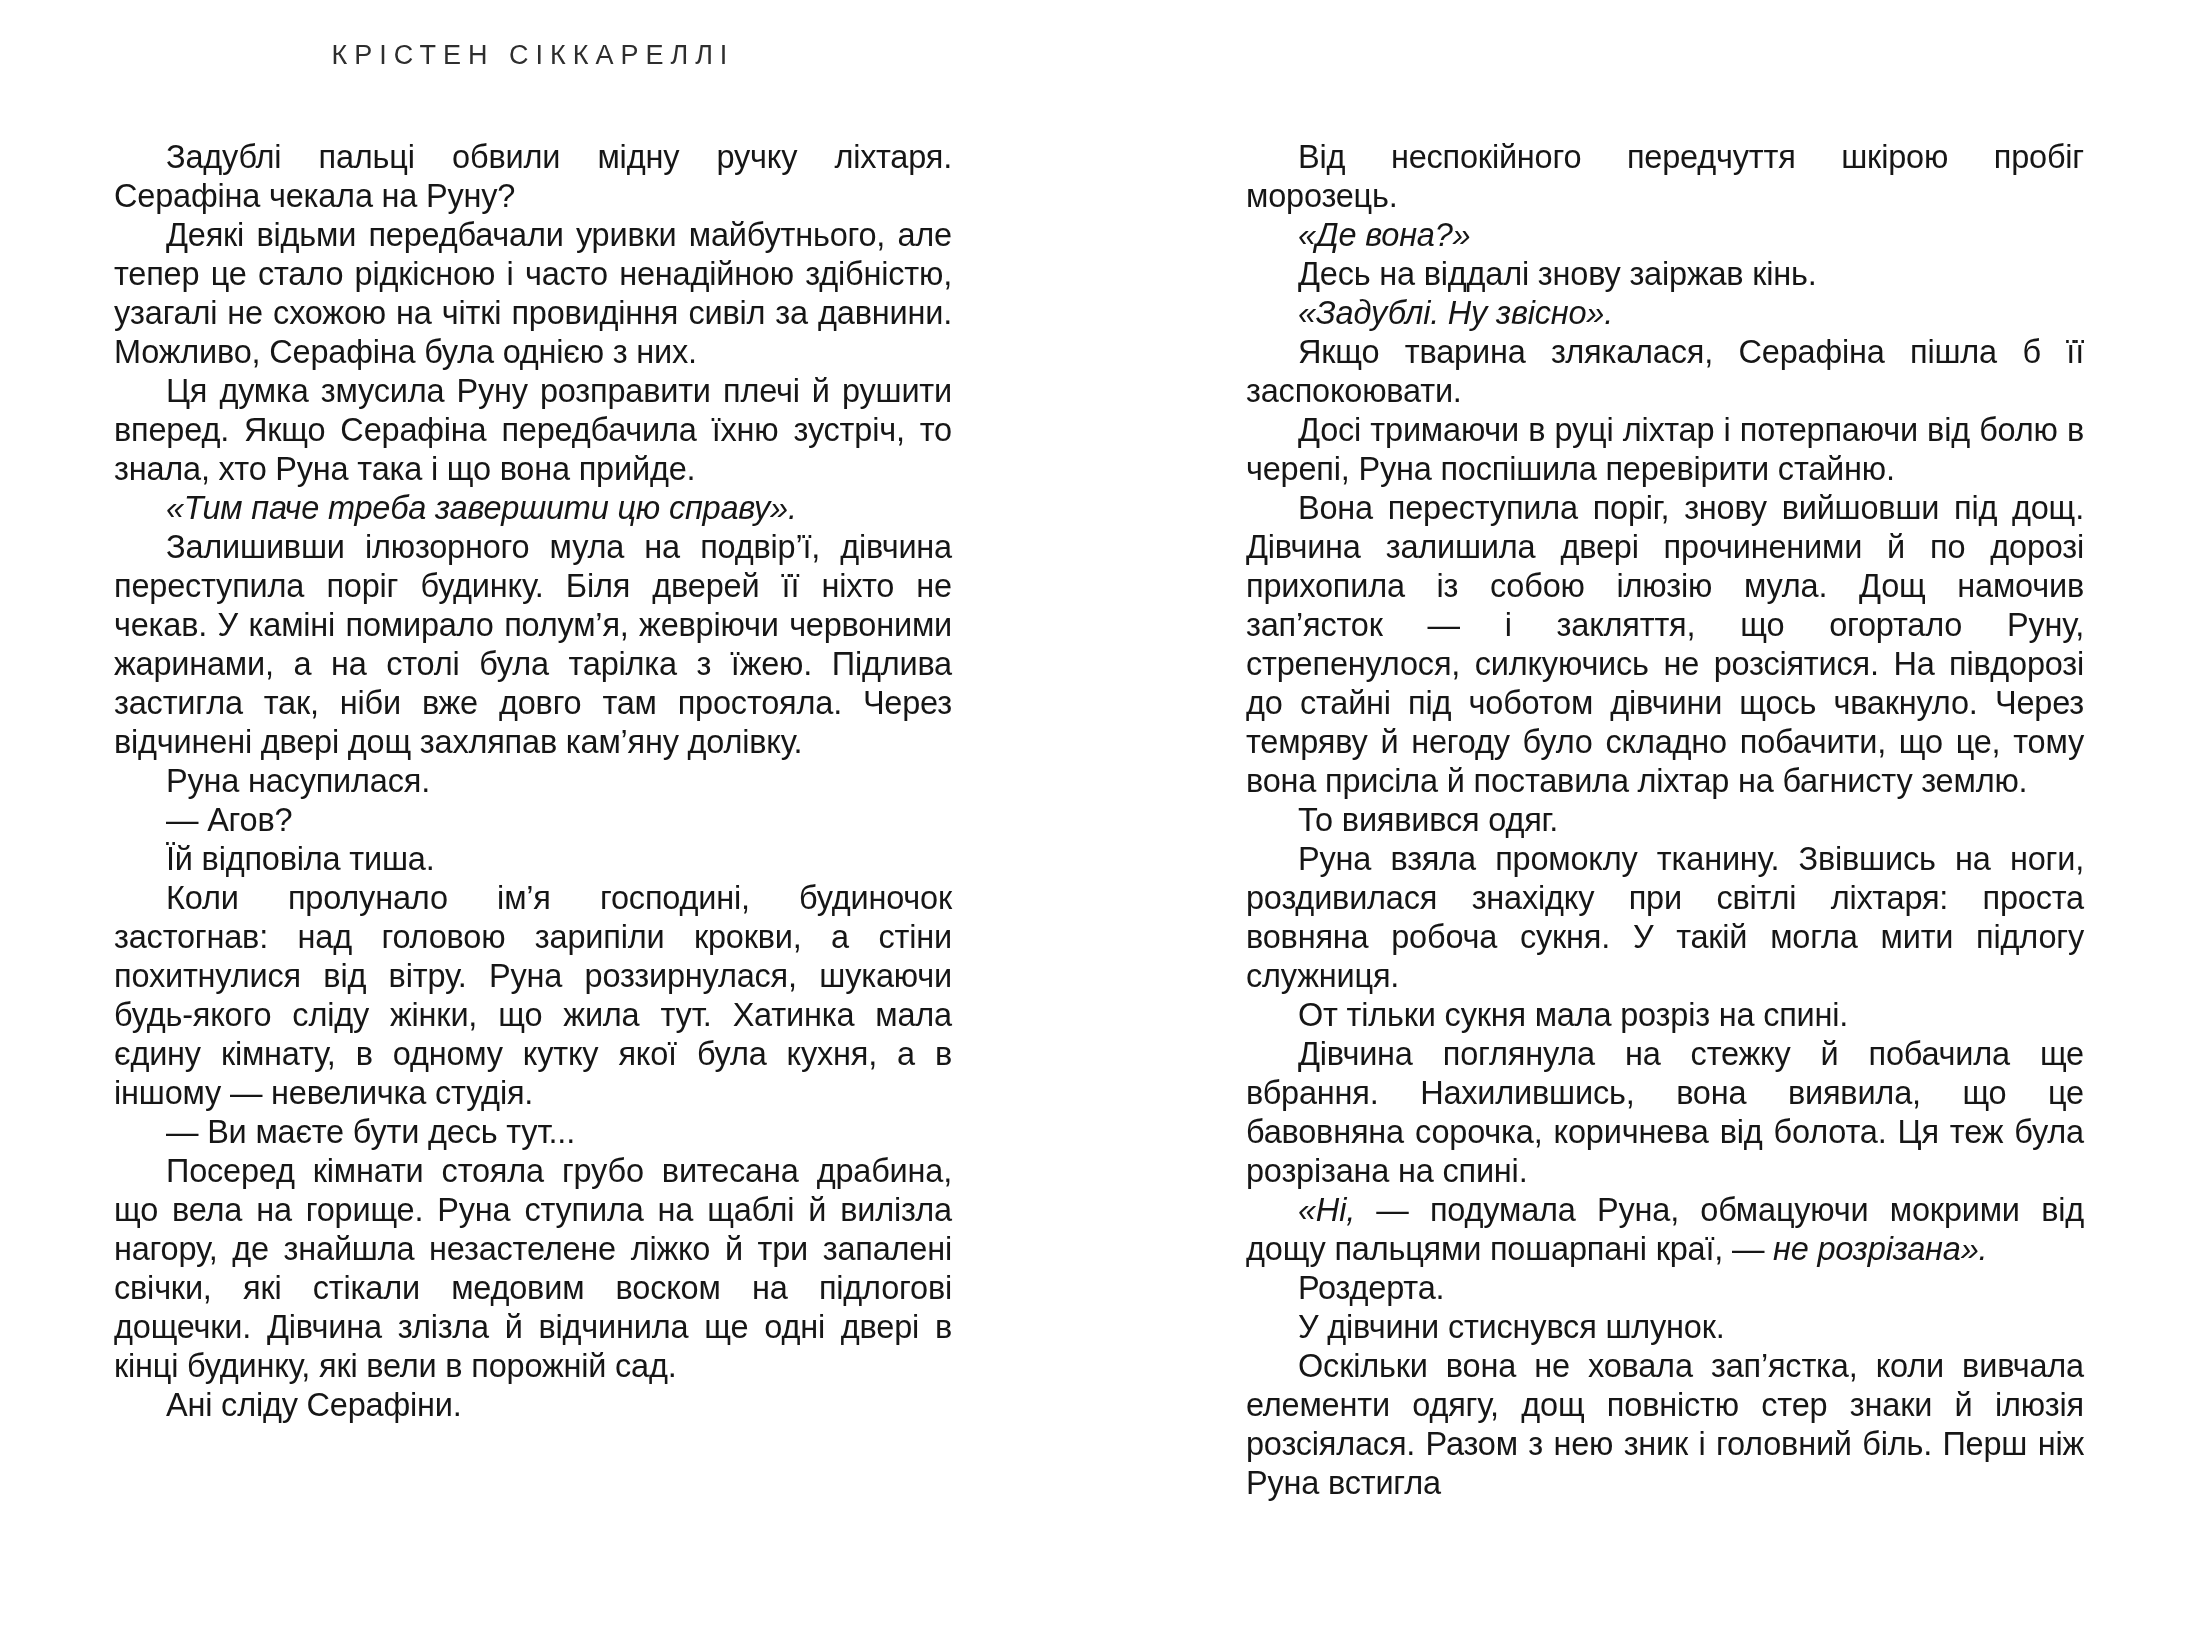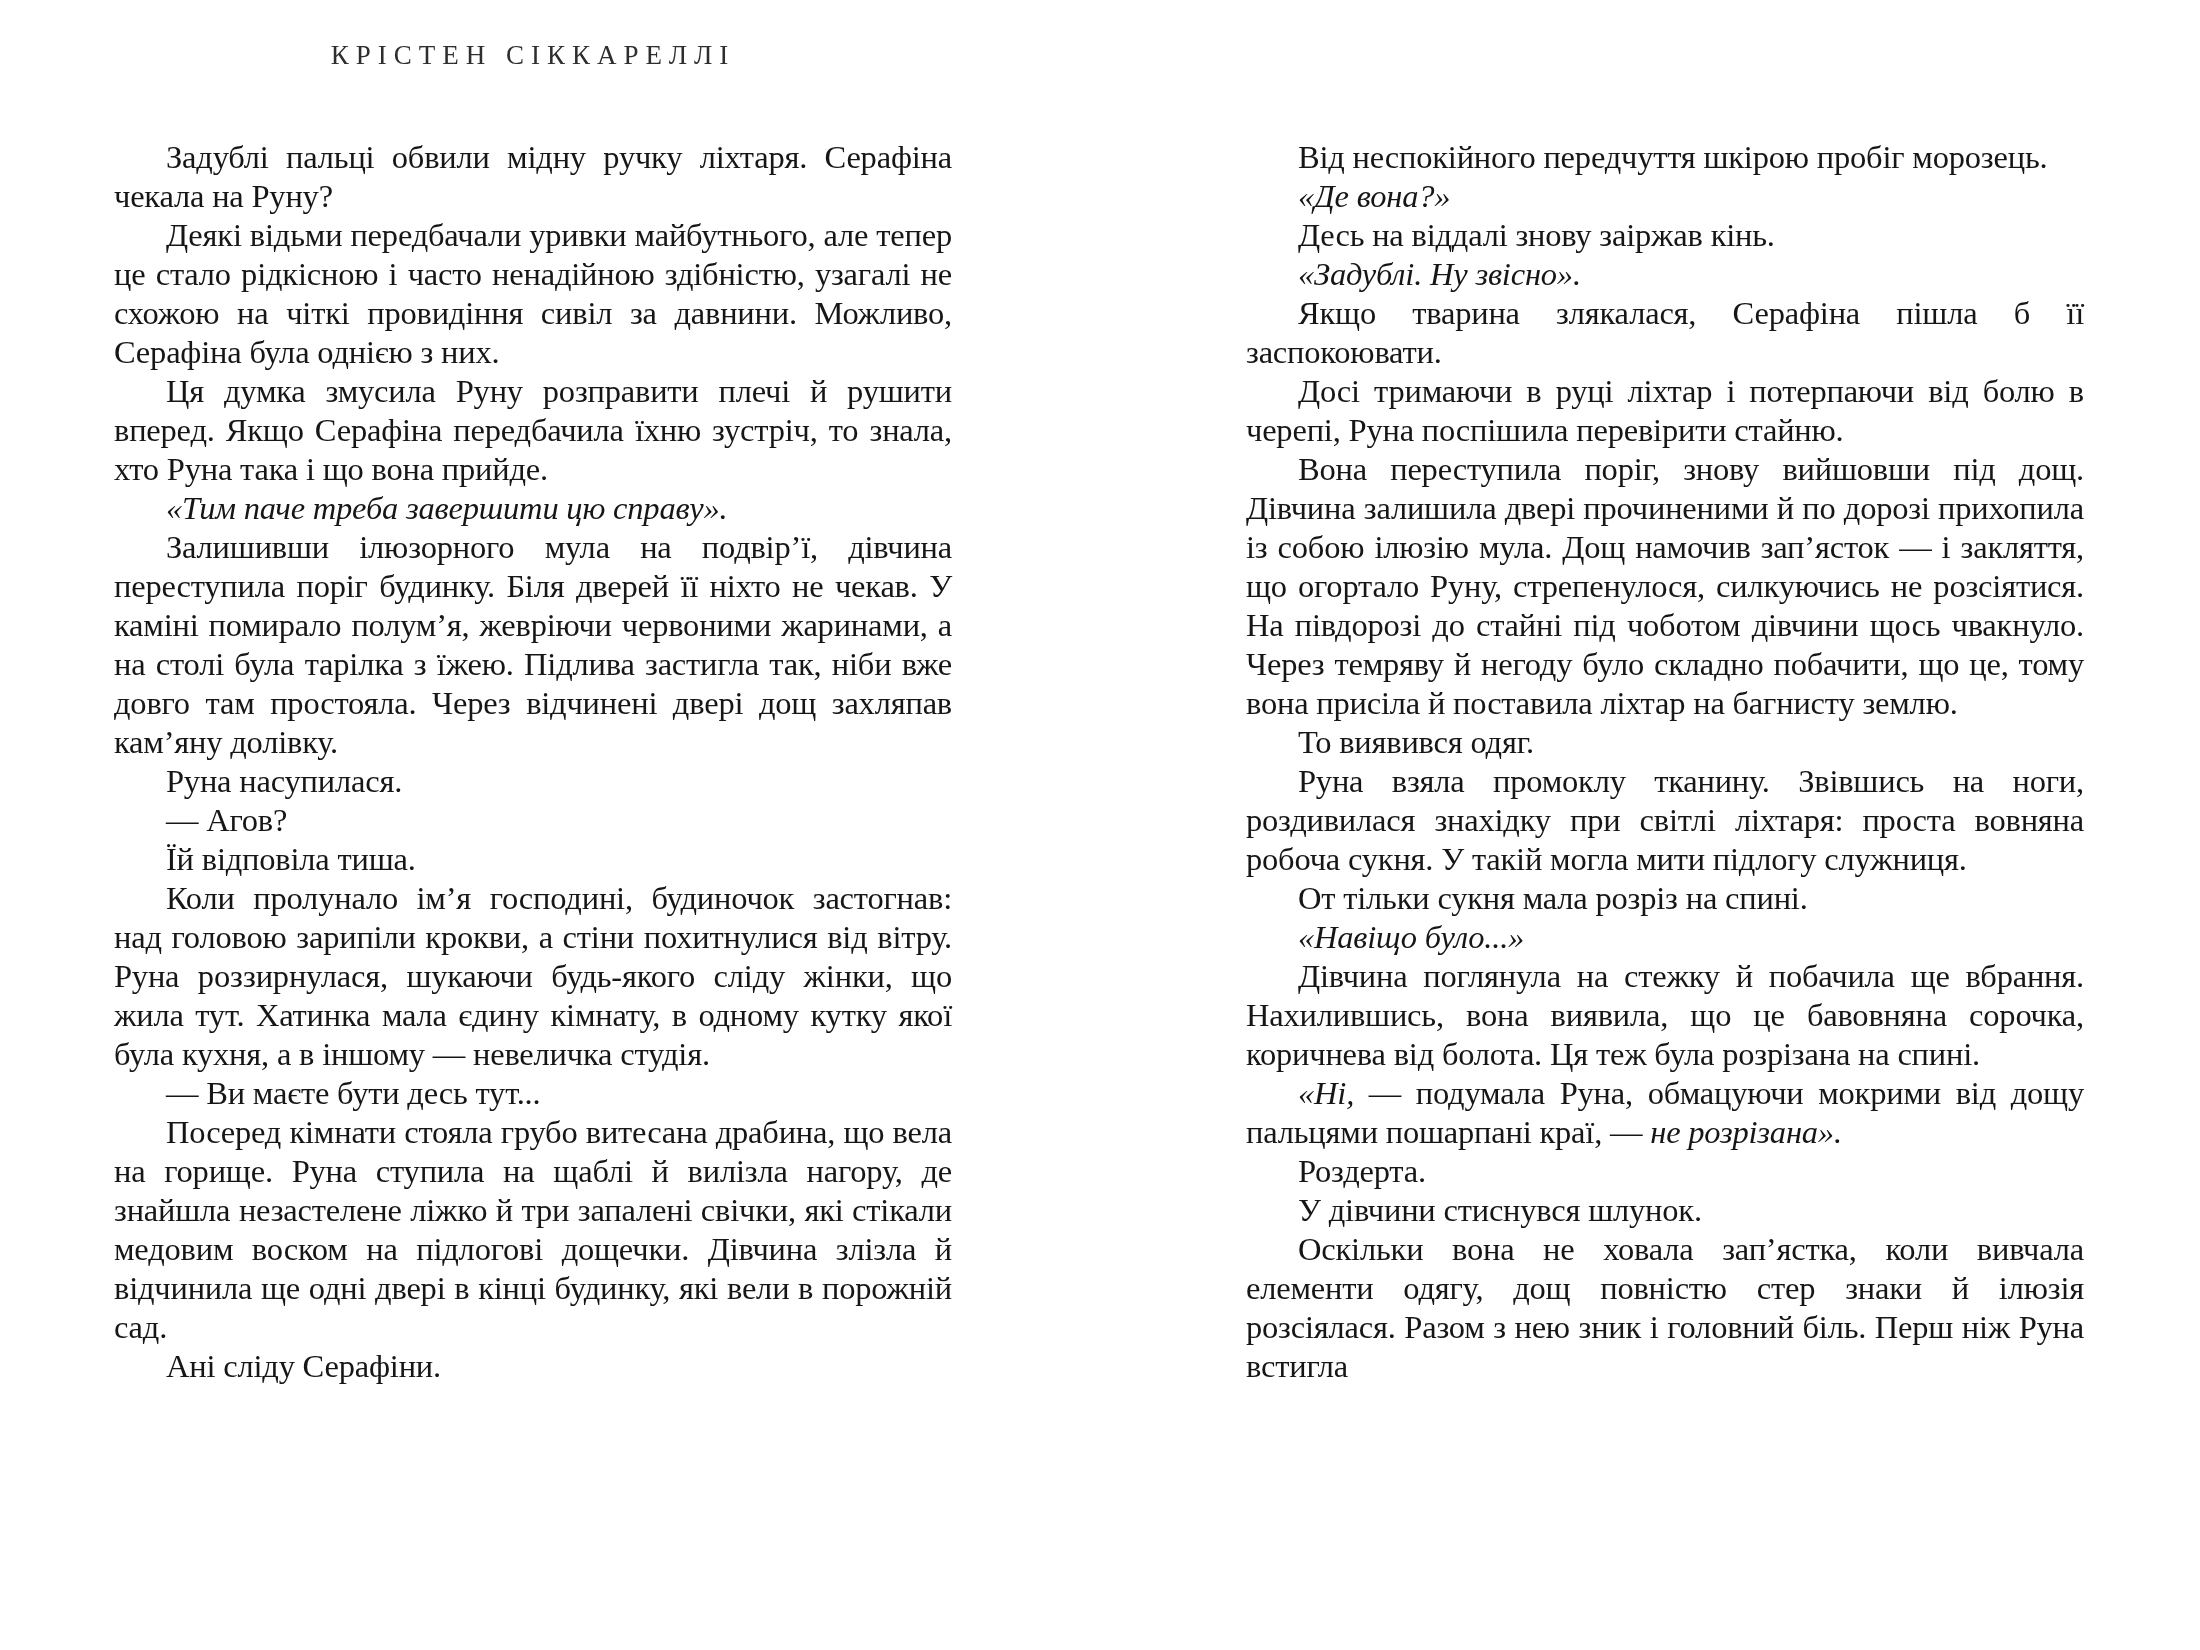--- a/index.html
+++ b/index.html
@@ -5,21 +5,21 @@
   html, body {
     margin: 0;
     padding: 0;
     background: #ffffff;
   }
   .spread {
     position: relative;
     width: 2200px;
     height: 1510px;
     background: #ffffff;
-    font-family: Liberation Serif, serif;
+    font-family: Liberation Sans, sans-serif;
     color: #161616;
     overflow: hidden;
   }
   .page {
     position: absolute;
     top: 0;
     bottom: 0;
   }
   .page.left  { left: 114px;  width: 838px; }
   .page.right { left: 1246px; width: 838px; }
@@ -104,21 +104,20 @@
         <p><span>Від неспокійного передчуття шкірою пробіг морозець.</span></p>
         <p><em>«Де вона?»</em></p>
         <p><span>Десь на віддалі знову заіржав кінь.</span></p>
         <p><em>«Задублі. Ну звісно».</em></p>
         <p><span>Якщо тварина злякалася, Серафіна пішла б її заспокоювати.</span></p>
         <p><span>Досі тримаючи в руці ліхтар і потерпаючи від болю в черепі, Руна поспішила перевірити стайню.</span></p>
         <p><span>Вона переступила поріг, знову вийшовши під дощ. Дівчина залишила двері прочиненими й по дорозі прихопила із собою ілюзію мула. Дощ намочив зап’ясток — і закляття, що огортало Руну, стрепенулося, силкуючись не розсіятися. На півдорозі до стайні під чоботом дівчини щось чвакнуло. Через темряву й негоду було складно побачити, що це, тому вона присіла й поставила ліхтар на багнисту землю.</span></p>
         <p><span>То виявився одяг.</span></p>
         <p><span>Руна взяла промоклу тканину. Звівшись на ноги, роздивилася знахідку при світлі ліхтаря: проста вовняна робоча сукня. У такій могла мити підлогу служниця.</span></p>
         <p><span>От тільки сукня мала розріз на спині.</span></p>
-        <p><em>«Навіщо було...»</em></p>
         <p><span>Дівчина поглянула на стежку й побачила ще вбрання. Нахилившись, вона виявила, що це бавовняна сорочка, коричнева від болота. Ця теж була розрізана на спині.</span></p>
         <p><em>«Ні,</em><span> — подумала Руна, обмацуючи мокрими від дощу пальцями пошарпані краї, — </span><em>не розрізана».</em></p>
         <p><span>Роздерта.</span></p>
         <p><span>У дівчини стиснувся шлунок.</span></p>
         <p><span>Оскільки вона не ховала зап’ястка, коли вивчала елементи одягу, дощ повністю стер знаки й ілюзія розсіялася. Разом з нею зник і головний біль. Перш ніж Руна встигла</span></p>
       </div>
     <div class="page-footer">
       <span class="orn">{</span><span class="num">13</span><span class="orn">}</span>
     </div>
   </section>

